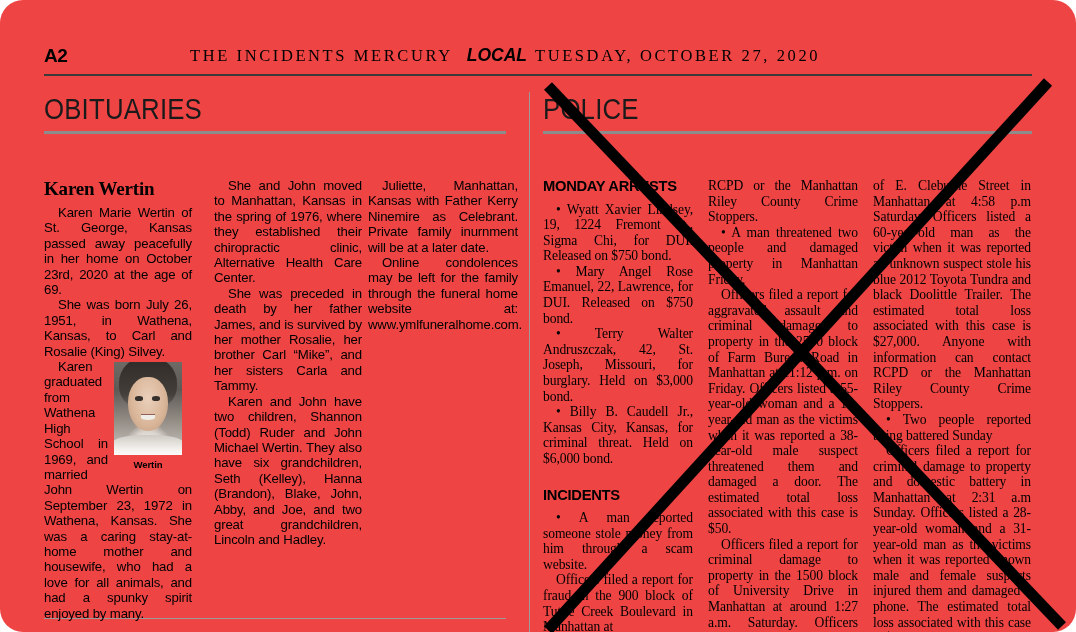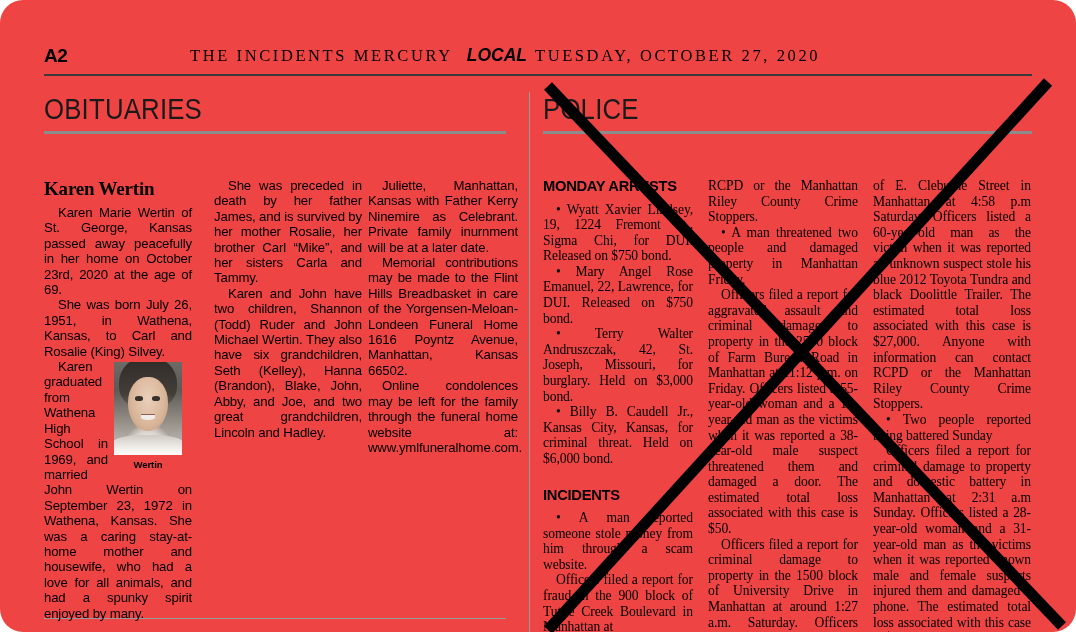--- a/index.html
+++ b/index.html
@@ -285,27 +285,27 @@
         <div class="mouth"></div>
         <div class="collar"></div>
       </div>
       <div class="photo-cap">Wertin</div>
     </div>
 
     <p>Karen graduated from Wathena High School in 1969, and married John Wertin on September 23, 1972 in Wathena, Kansas. She was a caring stay-at-home mother and housewife, who had a love for all animals, and had a spunky spirit enjoyed by many.</p>
   </div>
 
   <div class="col obit-col" id="obit-c2">
+    <p>She and John moved to Manhattan, Kansas in the spring of 1976, where they established their chiropractic clinic, Alternative Health Care Center.</p>
     <p>She was preceded in death by her father James, and is survived by her mother Rosalie, her brother Carl “Mike”, and her sisters Carla and Tammy.</p>
     <p>Karen and John have two children, Shannon (Todd) Ruder and John Michael Wertin. They also have six grandchildren, Seth (Kelley), Hanna (Brandon), Blake, John, Abby, and Joe, and two great grandchildren, Lincoln and Hadley.</p>
   </div>
 
   <div class="col obit-col" id="obit-c3">
     <p>Juliette, Manhattan, Kansas with Father Kerry Ninemire as Celebrant. Private family inurnment will be at a later date.</p>
-    <p>Memorial contributions may be made to the Flint Hills Breadbasket in care of the Yorgensen-Meloan-Londeen Funeral Home 1616 Poyntz Avenue, Manhattan, Kansas 66502.</p>
     <p>Online condolences may be left for the family through the funeral home website at: www.ymlfuneralhome.com.</p>
   </div>
 
   <div class="col pol-col" id="pol-c1">
     <div class="sub-head">MONDAY ARRESTS</div>
     <p class="bullet">• Wyatt Xavier Lindsey, 19, 1224 Fremont St., Sigma Chi, for DUI. Released on $750 bond.</p>
     <p class="bullet">• Mary Angel Rose Emanuel, 22, Lawrence, for DUI. Released on $750 bond.</p>
     <p class="bullet">• Terry Walter Andruszczak, 42, St. Joseph, Missouri, for burglary. Held on $3,000 bond.</p>
     <p class="bullet">• Billy B. Caudell Jr., Kansas City, Kansas, for criminal threat. Held on $6,000 bond.</p>
     <div class="sub-head spaced">INCIDENTS</div>

